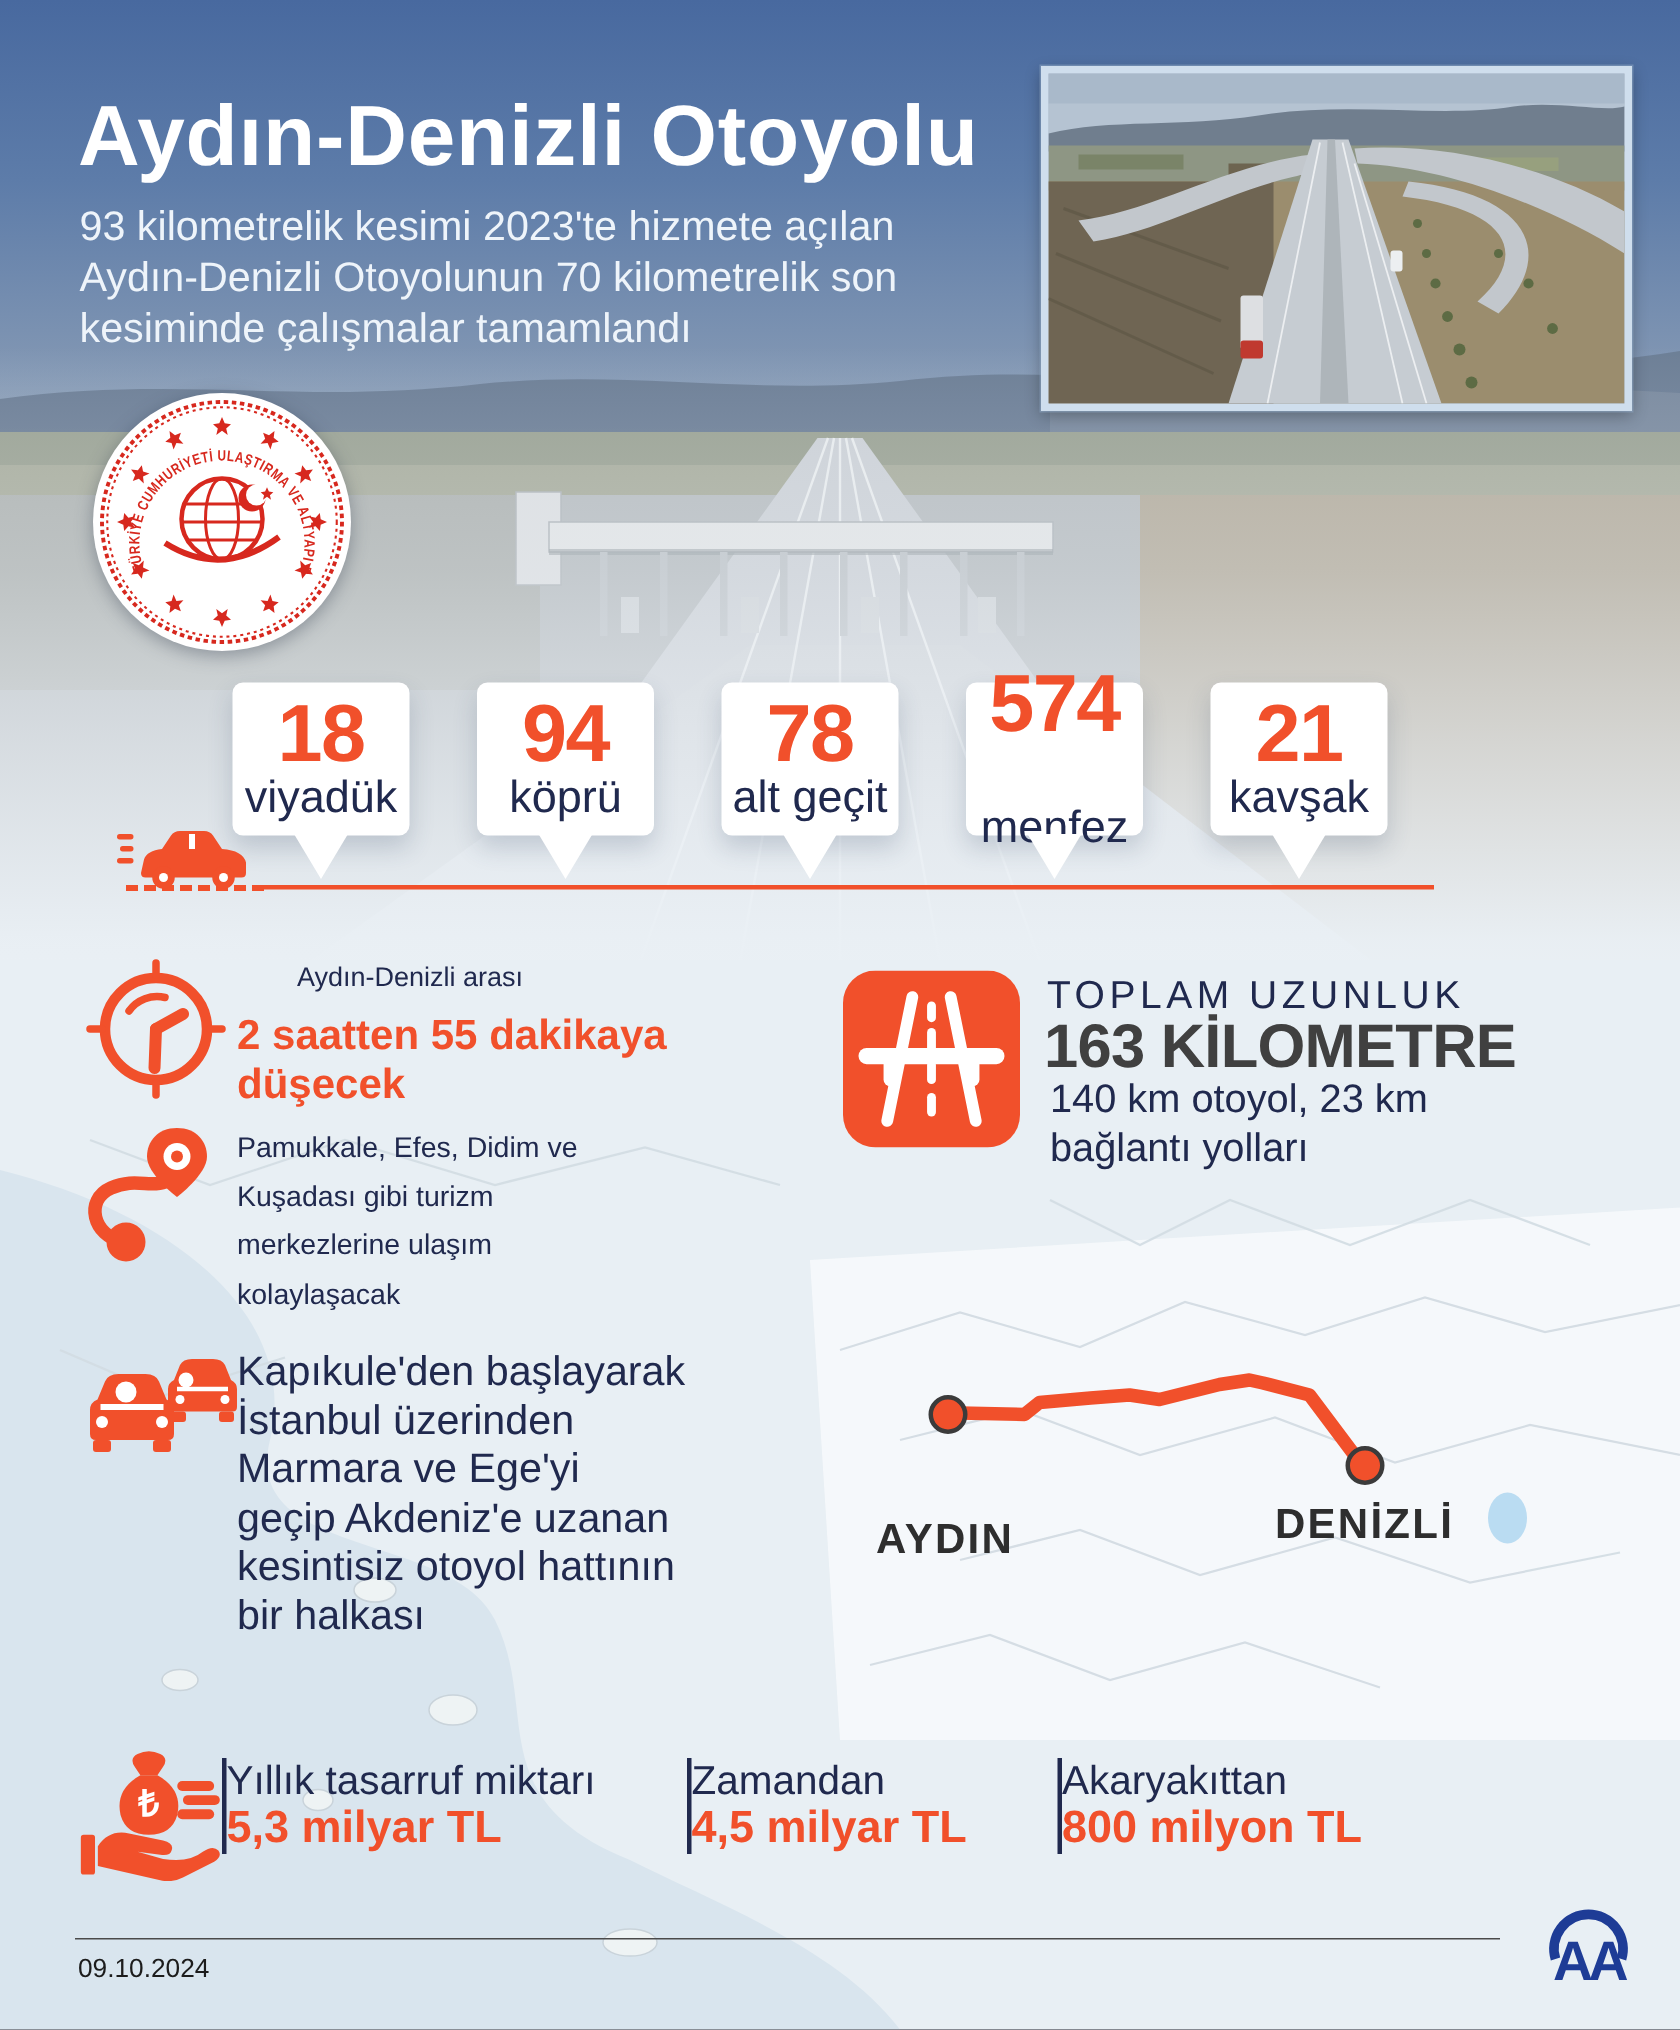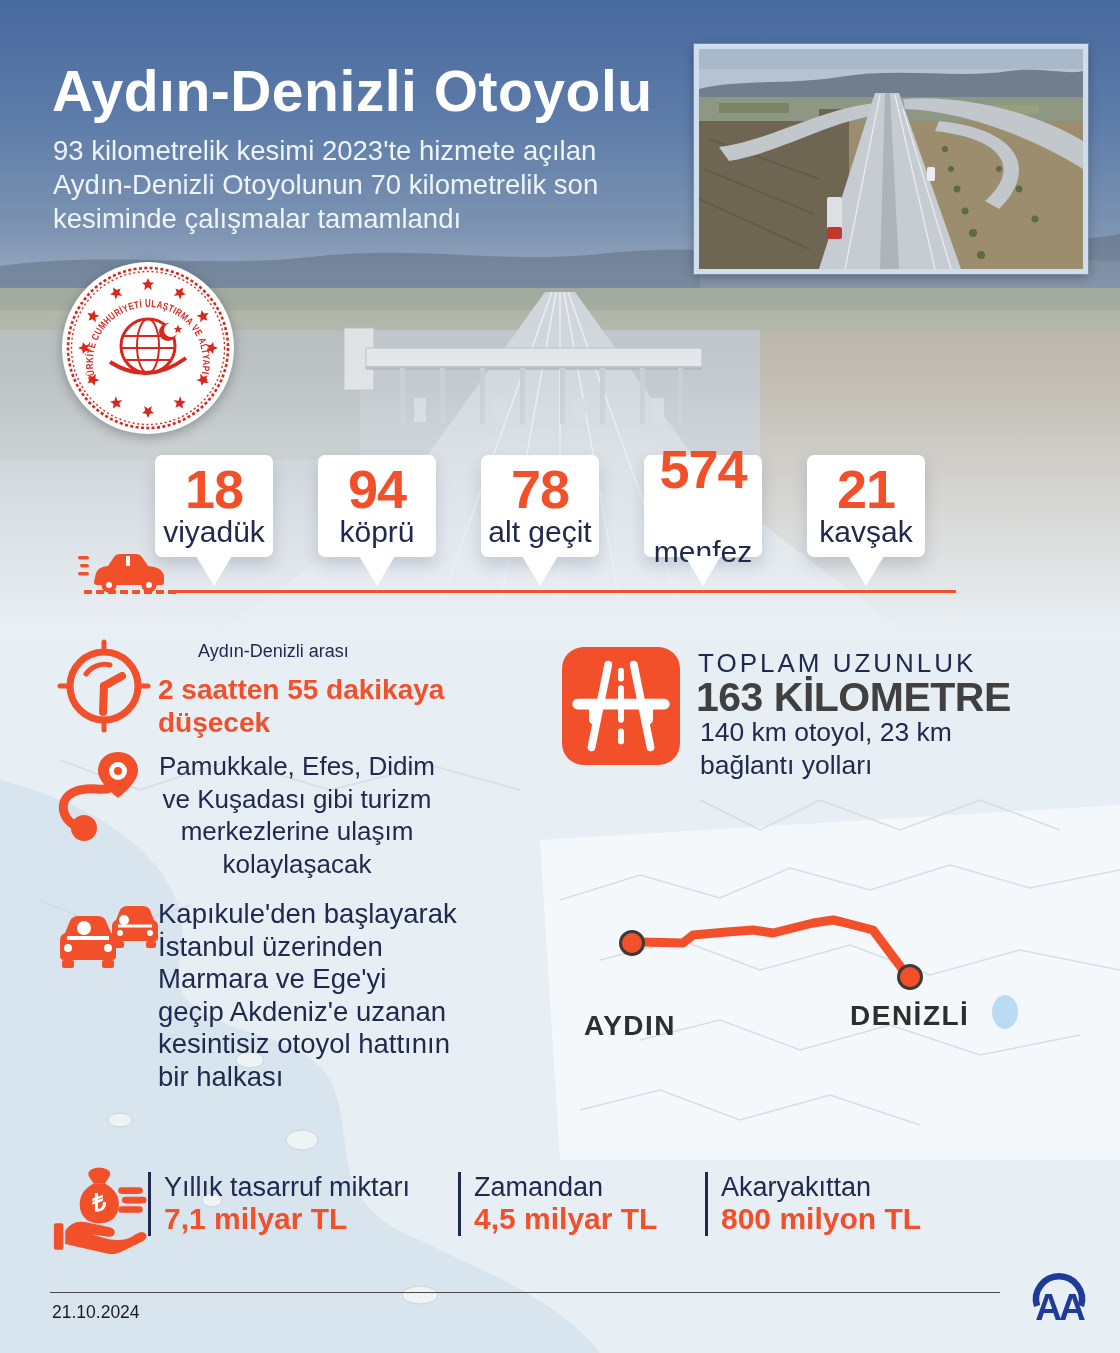--- a/index.html
+++ b/index.html
@@ -42,31 +42,31 @@
 
   
   .h-icon{position:absolute;}
   .travel-l1{position:absolute;left:158px;top:641px;font-size:18px;font-weight:500;color:#20294E;margin-left:40px;}
   .travel-acc{position:absolute;left:158px;top:673px;width:300px;font-size:28px;line-height:33px;font-weight:800;color:#F1502B;}
 
   .len-label{position:absolute;left:698px;top:648px;font-size:26px;letter-spacing:3px;font-weight:500;color:#20294E;}
   .len-value{position:absolute;left:696px;top:674px;font-size:41px;font-weight:800;color:#404040;letter-spacing:-.5px;}
   .len-detail{position:absolute;left:700px;top:716px;width:335px;font-size:26.5px;line-height:33px;color:#20294E;}
 
-  .tourism{position:absolute;left:158px;top:750px;width:278px;font-size:26px;line-height:32.5px;color:#20294E;text-align:center;}
+  .tourism{position:absolute;left:158px;top:750px;width:278px;font-size:19px;line-height:32.5px;color:#20294E;}
   .corridor{position:absolute;left:158px;top:898px;width:300px;font-size:27.5px;line-height:32.5px;color:#20294E;}
 
   
   .route-map{position:absolute;left:540px;top:880px;width:520px;height:200px;}
   .city{position:absolute;font-size:28px;font-weight:800;letter-spacing:1.5px;color:#2e2e2e;}
   .city-a{left:584px;top:1010px;}
   .city-b{left:850px;top:1000px;}
 
   
-  .sv{position:absolute;top:1172px;border-left:3px solid #20294E;padding-left:13px;height:64px;}
+  .sv{position:absolute;top:1172px;border-left:3px solid #20294E;padding-left:0;height:64px;}
   .sv .lab{font-size:27px;color:#20294E;line-height:30px;}
   .sv .val{font-size:30px;font-weight:800;color:#F1502B;line-height:34px;}
   .sv1{left:148px;} .sv2{left:458px;} .sv3{left:705px;}
   .money-icon{position:absolute;left:52px;top:1166px;}
 
   
   .footer-line{position:absolute;left:50px;top:1292px;width:950px;height:0;border-top:1.5px solid #4a4a4a;}
   .date{position:absolute;left:52px;top:1302px;font-size:17.5px;color:#1c1c1c;}
   .aa-logo{position:absolute;left:1026px;top:1264px;width:66px;height:66px;}
 </style>
@@ -356,31 +356,31 @@
       <rect x="70" y="22" width="26" height="7" rx="3.5"></rect>
       <rect x="74" y="32" width="26" height="7" rx="3.5"></rect>
       <rect x="70" y="42" width="26" height="7" rx="3.5"></rect>
       <path d="M14,68 Q22,56 36,59 L60,64 Q68,66 66,71 Q65,75 58,74 L42,72 L60,77 Q78,80 88,72 Q95,67 99,71 Q102,75 96,79 L74,90 Q66,94 58,92 L14,82 Z"></path>
       <rect x="2" y="60" width="10" height="28" rx="2"></rect>
     </g>
     <text x="50" y="47" text-anchor="middle" font-size="26" font-weight="bold" fill="#ffffff">₺</text>
   </svg>
   <div class="sv sv1">
     <div class="lab">Yıllık tasarruf miktarı</div>
-    <div class="val">7,1 milyar TL</div>
+    <div class="val">5,3 milyar TL</div>
   </div>
   <div class="sv sv2">
     <div class="lab">Zamandan</div>
     <div class="val">4,5 milyar TL</div>
   </div>
   <div class="sv sv3">
     <div class="lab">Akaryakıttan</div>
     <div class="val">800 milyon TL</div>
   </div>
 
   <div class="footer-line"></div>
-  <div class="date">21.10.2024</div>
+  <div class="date">09.10.2024</div>
   <svg class="aa-logo" viewBox="0 0 66 66" width="66" height="66">
     <path d="M11,42 A23,23 0 1 1 55,42" fill="none" stroke="#1E3C96" stroke-width="6.5"></path>
     <text x="33" y="56" text-anchor="middle" font-size="37" font-weight="800" fill="#1E3C96" letter-spacing="-3">AA</text>
   </svg>
 
 </div>
 
 </body></html>

